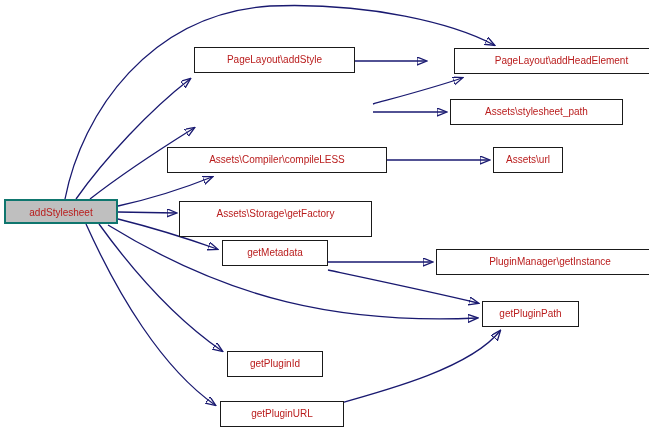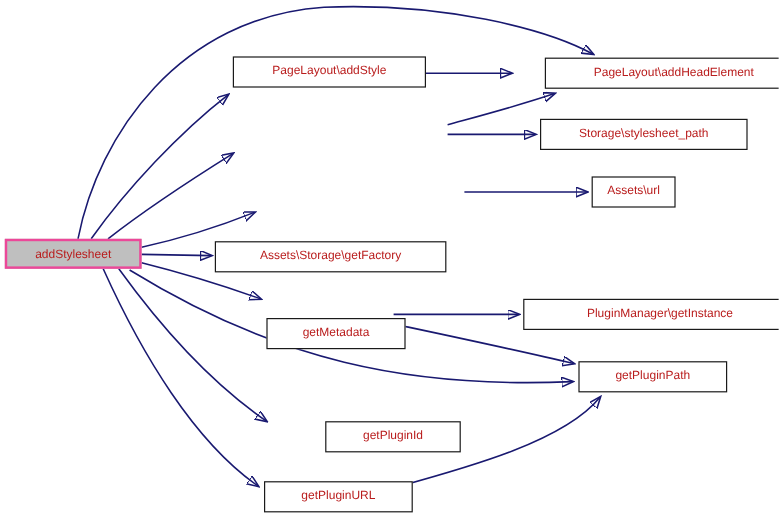--- a/index.html
+++ b/index.html
@@ -19,21 +19,21 @@
     background:#ffffff;
     color:#b91c1c;
     font-size:10px;
     line-height:24px;
     text-align:center;
     white-space:nowrap;
     cursor:pointer;
   }
   .node.highlight{
     background:#bfbfbf;
-    border:2px solid #ec4899;
+    border:2px solid #0f766e;
     cursor:default;
   }
 </style>
 </head>
 <body>
 
 <div class="canvas">
 
   <svg class="edges" width="649" height="435" viewBox="0 0 649 435" xmlns="http://www.w3.org/2000/svg">
     <defs>
@@ -57,32 +57,33 @@
     <path d="M 328,262 L 432,262" marker-end="url(#arrow)"></path>
     <path d="M 328,270 C 375,280 432,292 478,303" marker-end="url(#arrow)"></path>
     <path d="M 330,406 C 388,390 470,368 500,331" marker-end="url(#arrow)"></path>
   </svg>
 
   <div class="node highlight" style="left:4px;top:199px;width:114px;height:25px;">addStylesheet</div>
 
   <div class="node" style="left:194px;top:47px;width:161px;height:26px;">PageLayout\addStyle</div>
 
 
+  <div class="node" style="left:167px;top:147px;width:220px;height:26px;">Assets\Compiler\compileLESS</div>
 
-  <div class="node" style="left:179px;top:201px;width:193px;height:26px;">Assets\Storage\getFactory</div>
+  <div class="node" style="left:179px;top:201px;width:193px;height:36px;">Assets\Storage\getFactory</div>
 
-  <div class="node" style="left:222px;top:265px;width:116px;height:26px;">getMetadata</div>
+  <div class="node" style="left:222px;top:240px;width:106px;height:26px;">getMetadata</div>
 
-  <div class="node" style="left:227px;top:351px;width:113px;height:26px;margin-left:44px;">getPluginId</div>
+  <div class="node" style="left:227px;top:351px;width:96px;height:26px;">getPluginId</div>
 
   <div class="node" style="left:220px;top:401px;width:124px;height:26px;">getPluginURL</div>
 
   <div class="node" style="left:454px;top:48px;width:215px;height:26px;">PageLayout\addHeadElement</div>
 
-  <div class="node" style="left:450px;top:99px;width:173px;height:26px;">Storage\stylesheet_path</div>
+  <div class="node" style="left:450px;top:99px;width:173px;height:26px;">Assets\stylesheet_path</div>
 
   <div class="node" style="left:493px;top:147px;width:70px;height:26px;">Assets\url</div>
 
   <div class="node" style="left:436px;top:249px;width:228px;height:26px;">PluginManager\getInstance</div>
 
-  <div class="node" style="left:482px;top:301px;width:124px;height:26px;">getPluginPath</div>
+  <div class="node" style="left:482px;top:301px;width:97px;height:26px;">getPluginPath</div>
 
 </div>
 
 </body></html>

